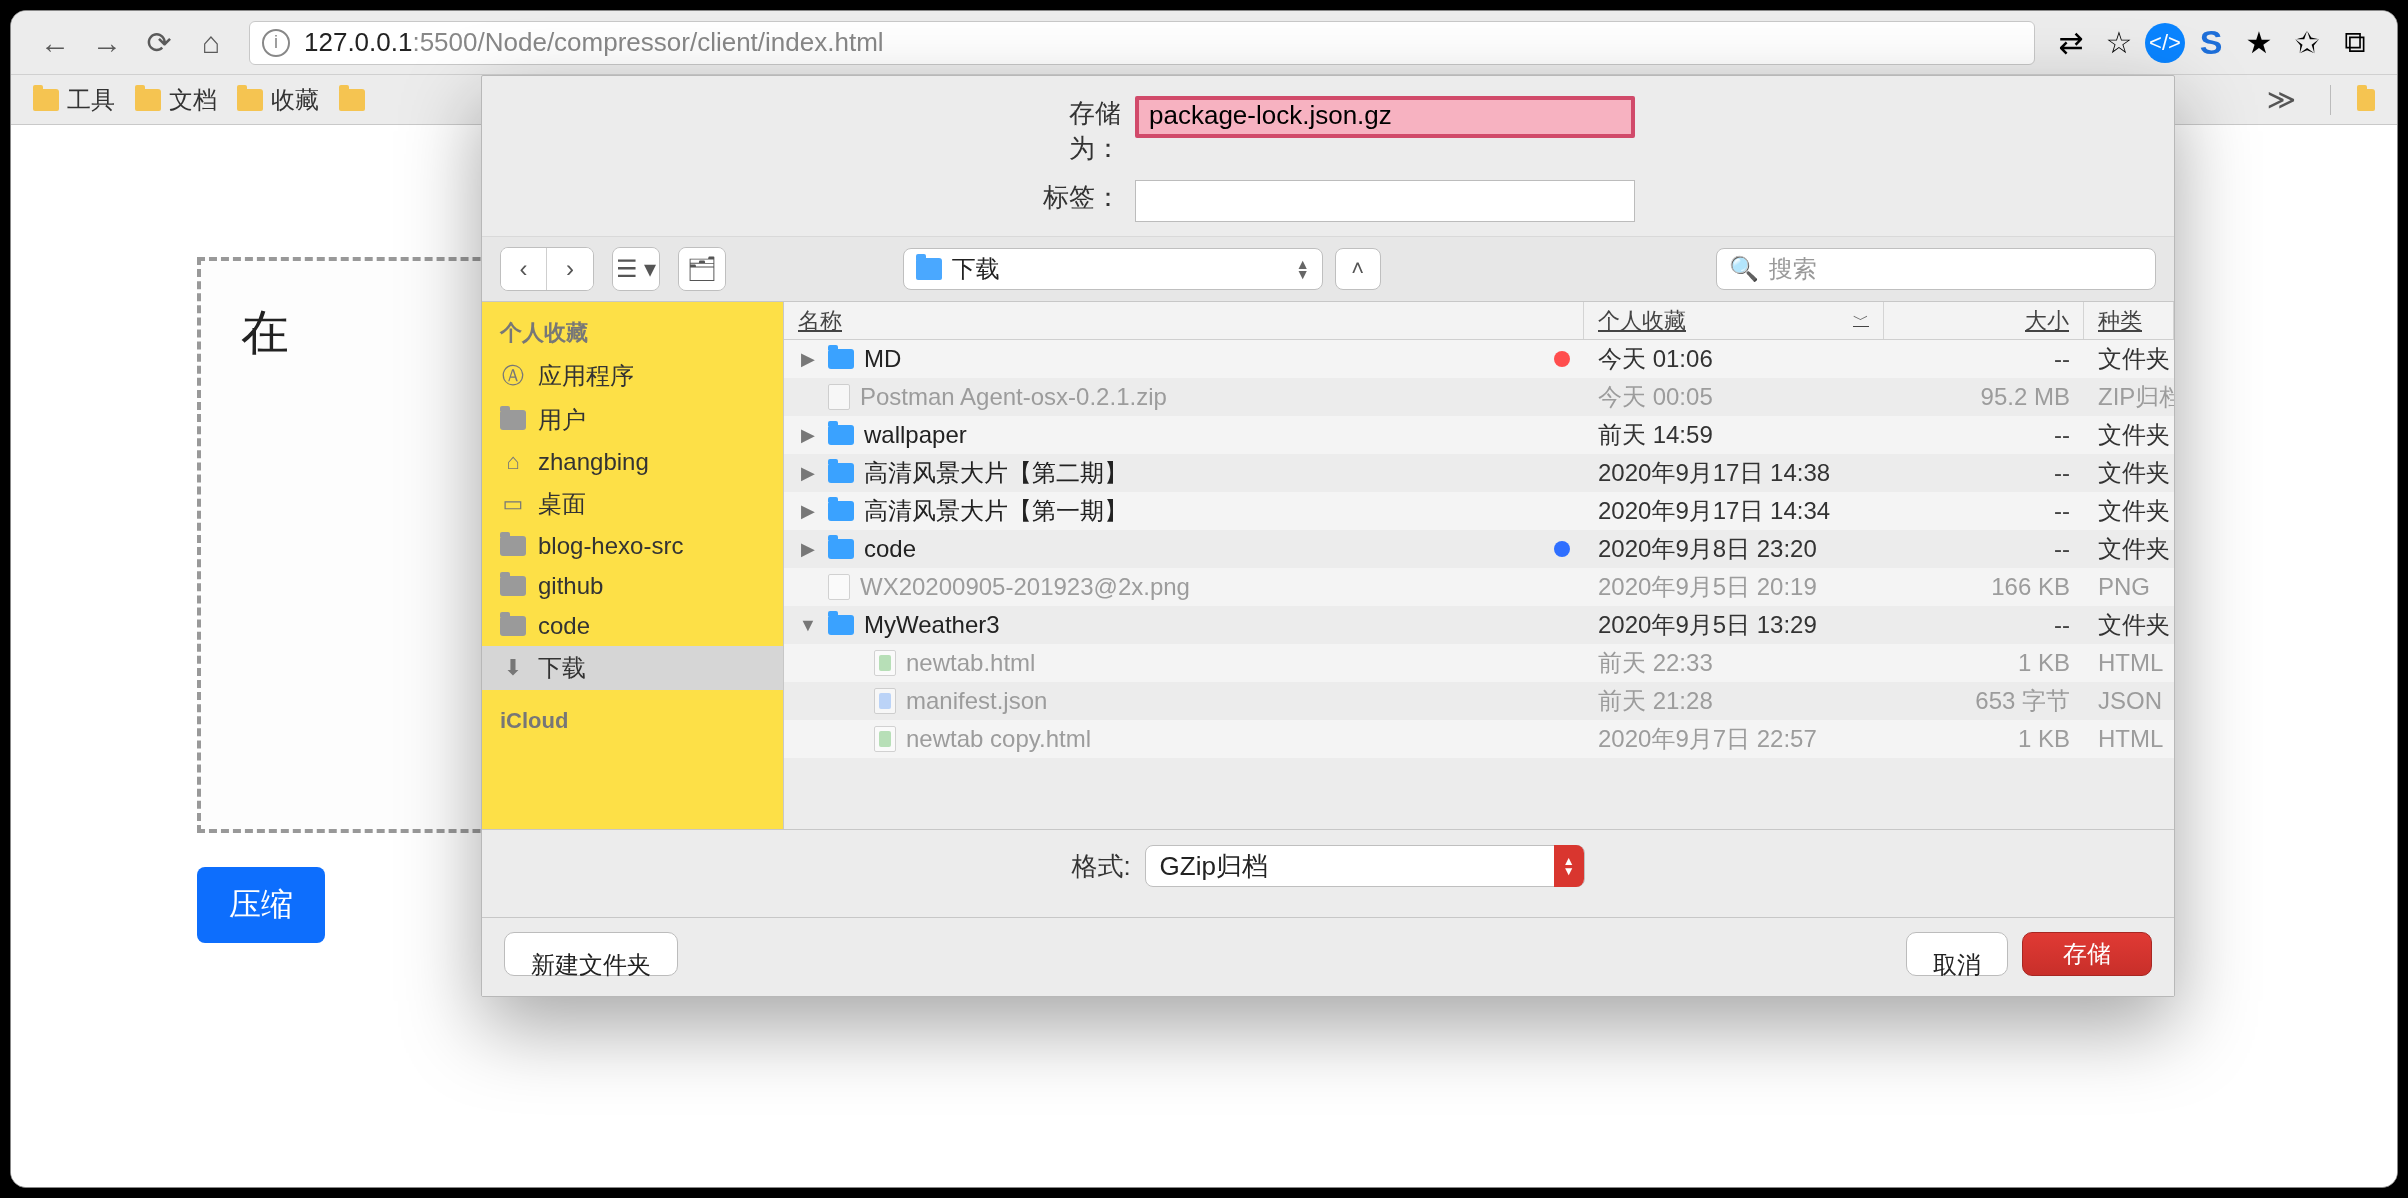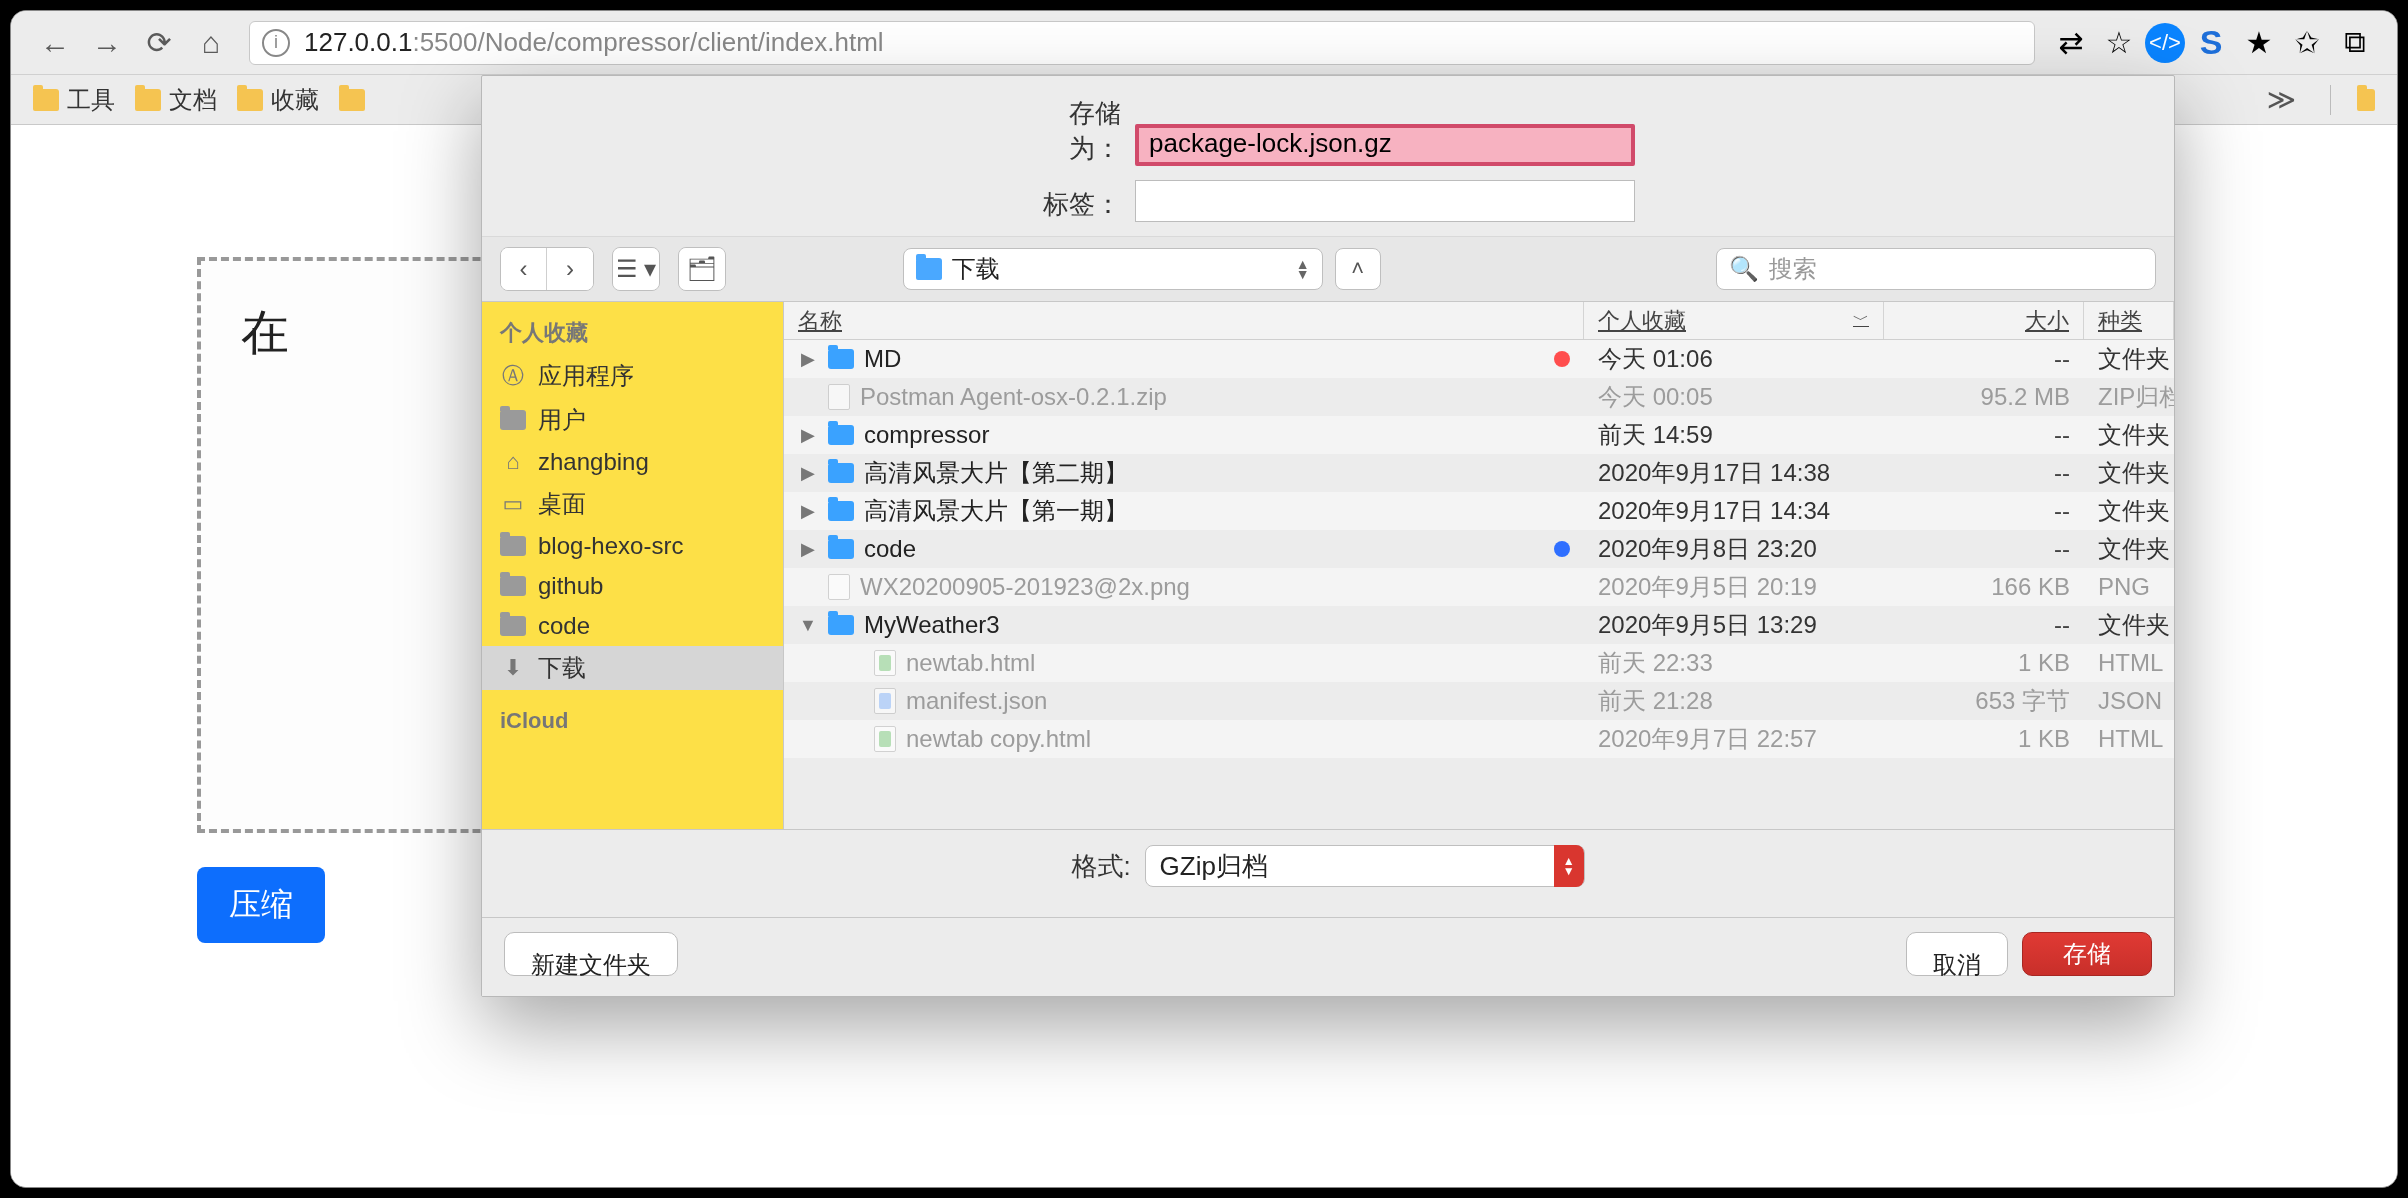--- a/index.html
+++ b/index.html
@@ -27,21 +27,21 @@
 
   
   .page-content { position:absolute; top:114px; left:0; right:0; bottom:0; background:#fff; }
   .drop-zone { position:absolute; left:186px; top:132px; width:1134px; height:576px; border:4px dashed #999; background:#fdfdfd; padding:40px;}
   .drop-zone-text{ font-size:48px; color:#222;}
   .compress-btn { position:absolute; left:186px; top:742px; background:#0d6efd; color:#fff; font-size:32px; padding:16px 32px; border-radius:8px; border:none;}
 
   
   .save-dialog { position:absolute; left:470px; top:64px; width:1694px; height:922px; background:#ececec; border:1px solid #b8b8b8; box-shadow:0 30px 80px rgba(0,0,0,.35); border-radius:2px; display:flex; flex-direction:column;}
   .dlg-top { padding:20px 40px 14px; display:flex; flex-direction:column; gap:14px;}
-  .dlg-row { display:flex; align-items:flex-end; gap:14px; justify-content:center;}
+  .dlg-row { display:flex; align-items:flex-start; gap:14px; justify-content:center;}
   .dlg-label { font-size:26px; color:#333; width:100px; text-align:right;}
   .save-as-input { width:500px; height:42px; border:4px solid #d14a6a; background:#f7b2c1; font-size:26px; padding:0 10px; border-radius:2px;}
   .tags-input { width:500px; height:42px; border:1px solid #bcbcbc; background:#fff;}
   
   .dlg-toolbar { display:flex; align-items:center; gap:18px; padding:10px 18px; border-top:1px solid #d9d9d9; border-bottom:1px solid #c7c7c7; background:#e7e7e7;}
   .seg { display:flex; border:1px solid #bfbfbf; border-radius:8px; overflow:hidden; background:#fff;}
   .seg button{ width:46px; height:42px; background:#fff; border:none; border-right:1px solid #cfcfcf; font-size:24px; color:#555; display:flex; align-items:center; justify-content:center;}
   .seg button:last-child{border-right:none;}
   .view-btn{ display:flex; align-items:center;}
   .location-picker{ flex:0 0 auto; margin:0 auto; display:flex; align-items:center; gap:12px;}
@@ -248,21 +248,21 @@
                 <span>Postman Agent-osx-0.2.1.zip</span>
               </div>
               <div class="cell-date">今天 00:05</div>
               <div class="cell-size">95.2 MB</div>
               <div class="cell-kind">ZIP归档</div>
             </div>
             <div class="file-row alt">
               <div class="cell-name">
                 <span class="disclosure">▶</span>
                 <span class="blue-folder"></span>
-                <span>compressor</span>
+                <span>wallpaper</span>
               </div>
               <div class="cell-date">前天 14:59</div>
               <div class="cell-size">--</div>
               <div class="cell-kind">文件夹</div>
             </div>
             <div class="file-row">
               <div class="cell-name">
                 <span class="disclosure">▶</span>
                 <span class="blue-folder"></span>
                 <span>高清风景大片【第二期】</span>

